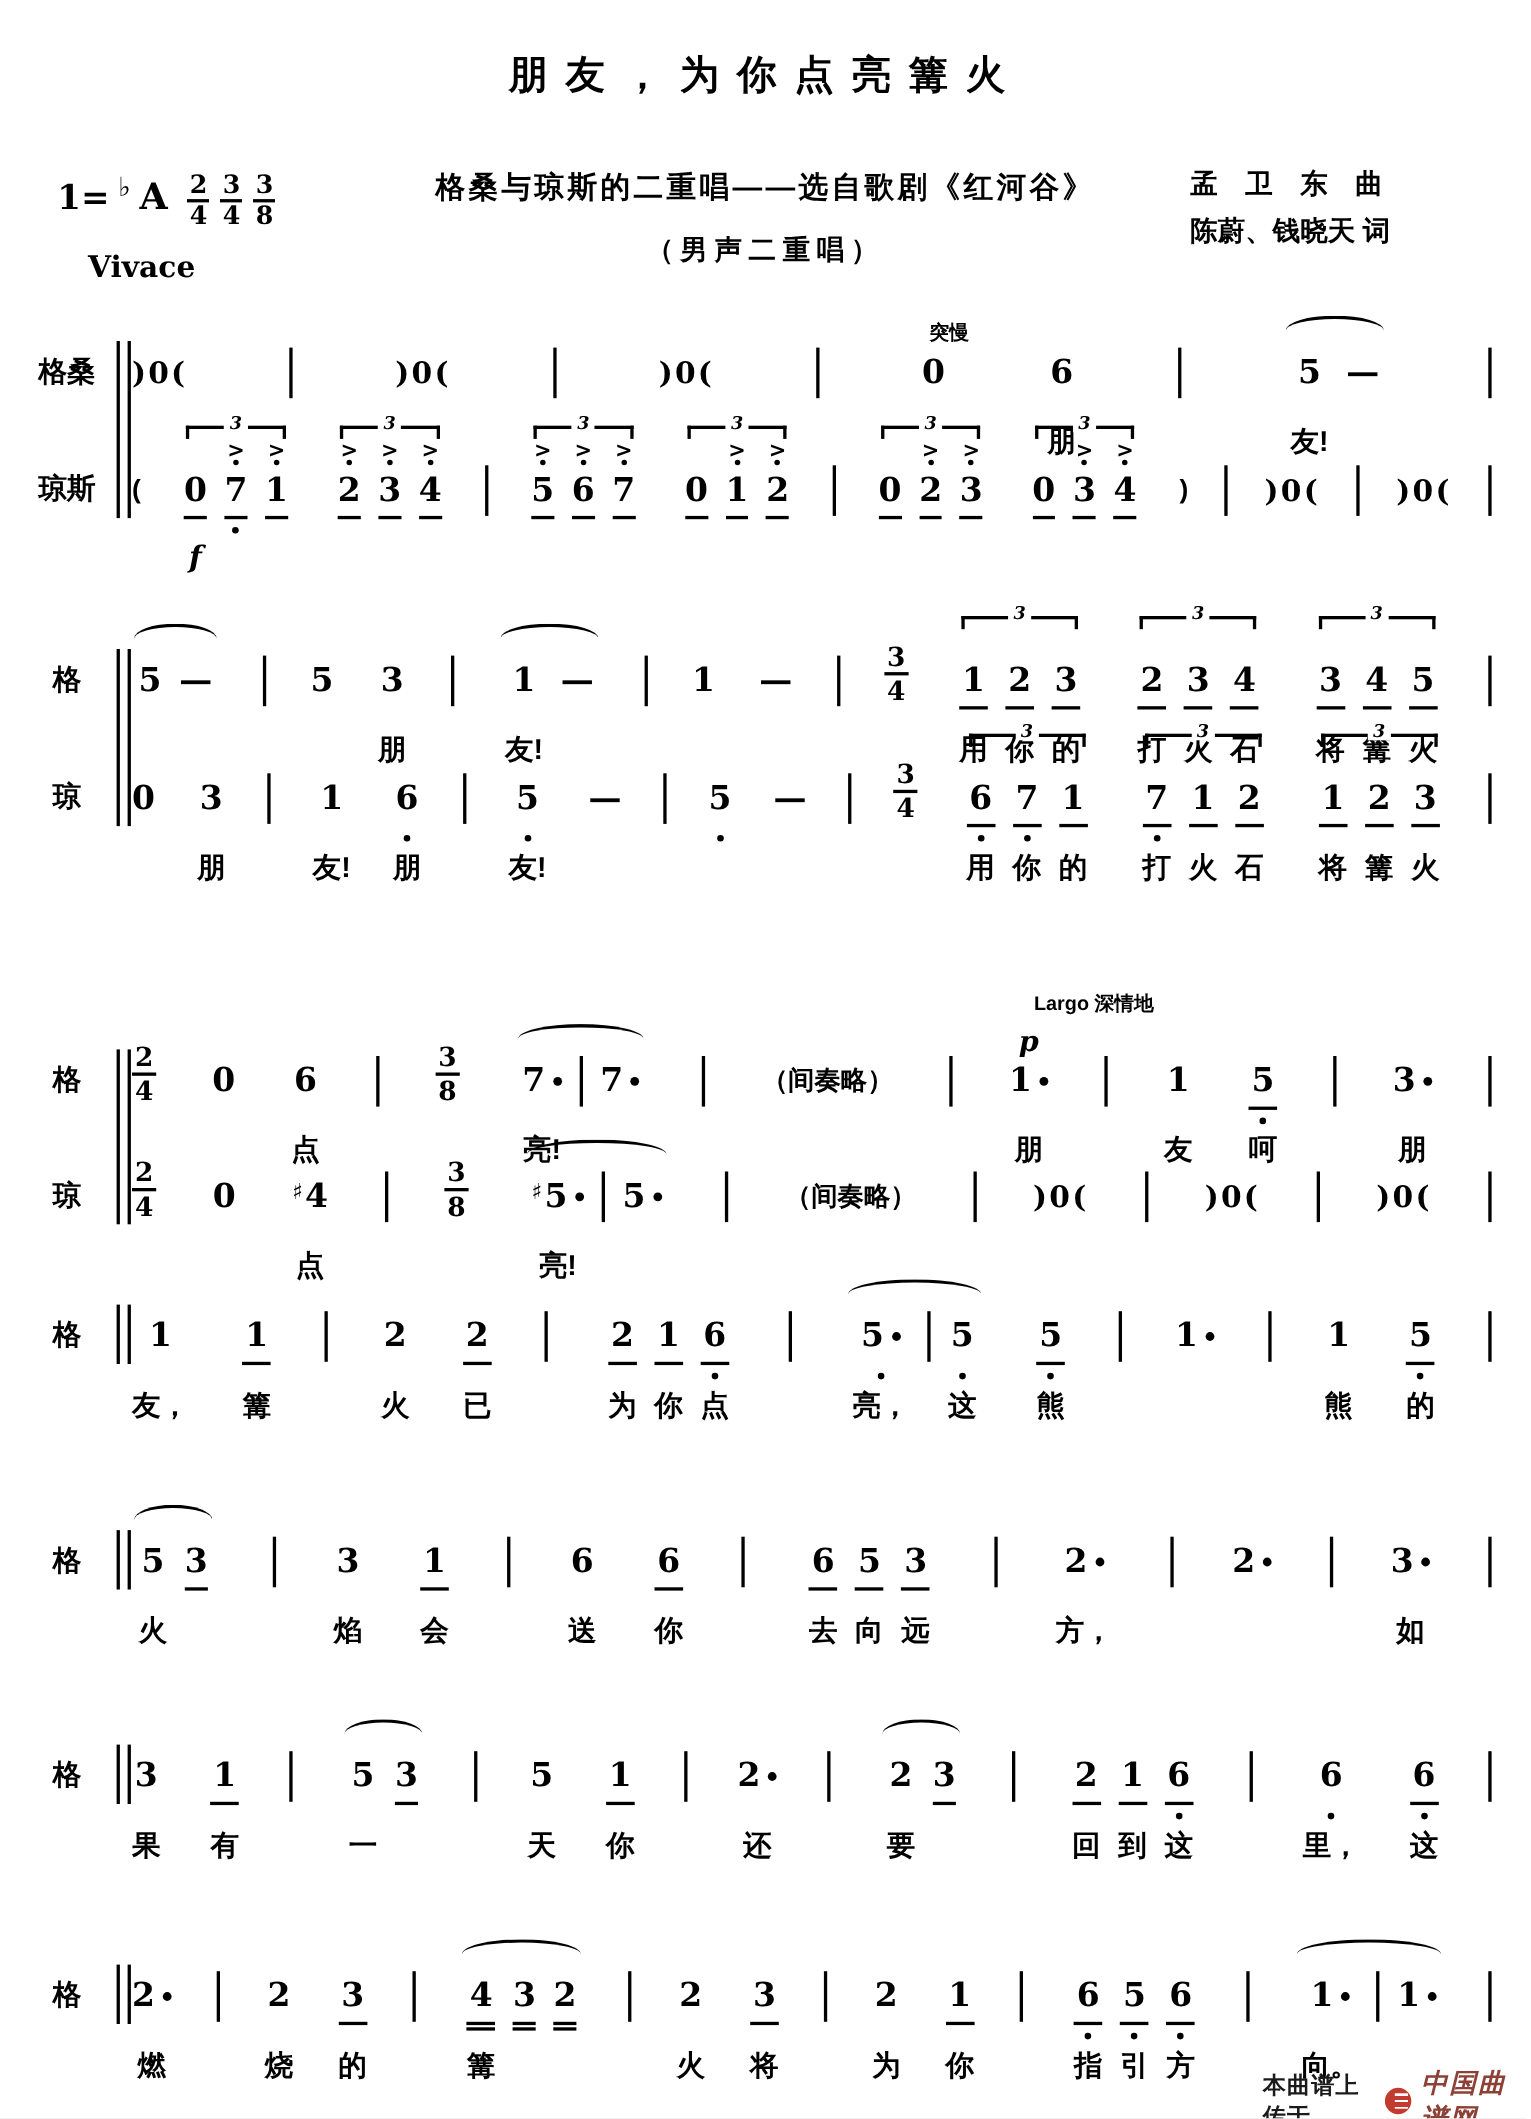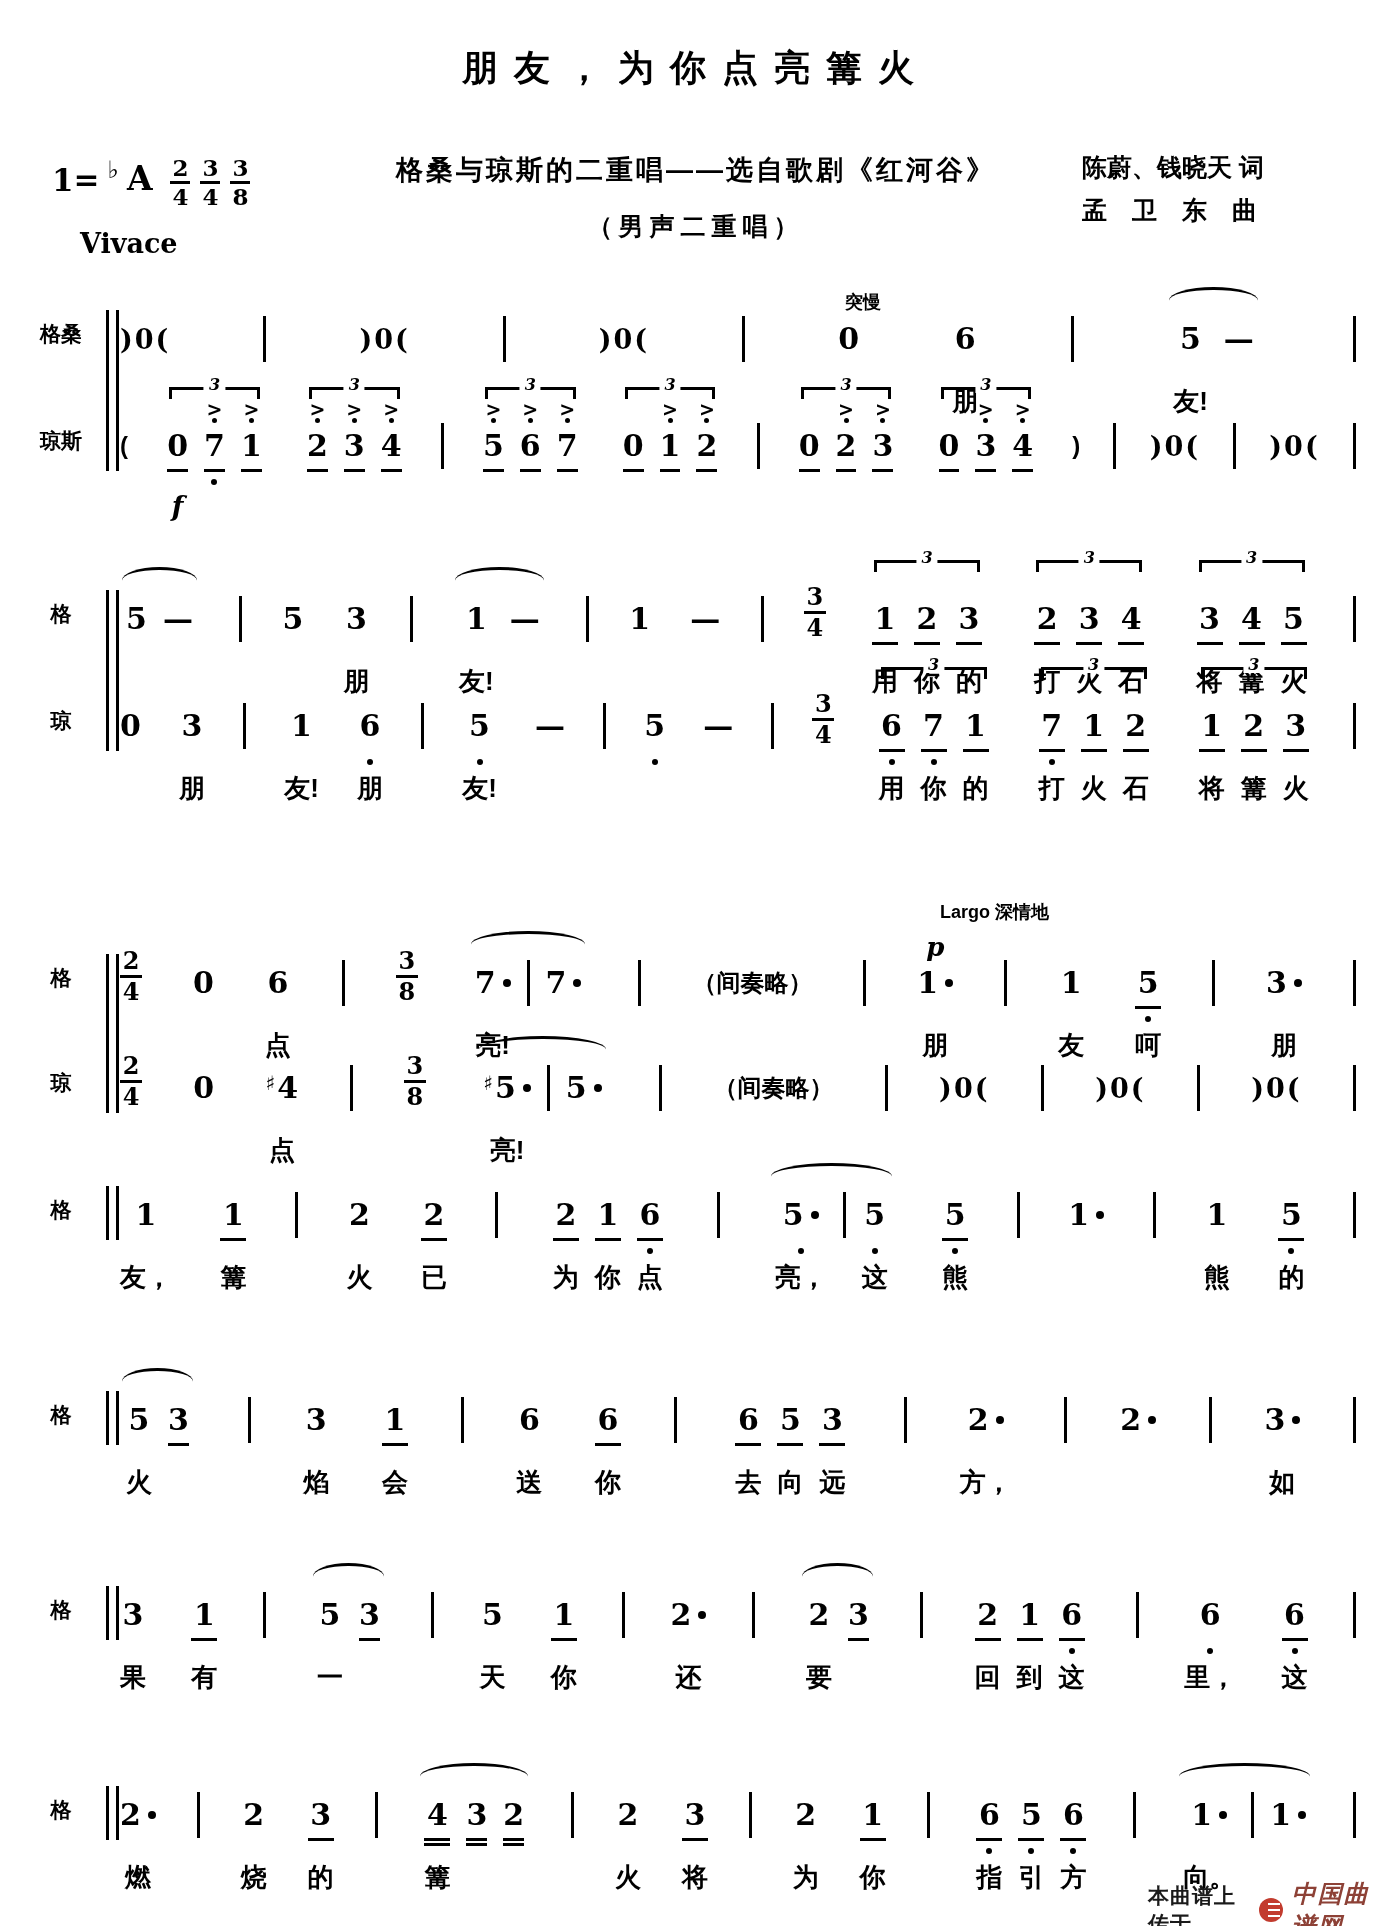--- a/index.html
+++ b/index.html
@@ -23,21 +23,21 @@
   .meters{display:flex;gap:10px;margin-left:10px;margin-top:6px;}
   .fr{display:flex;flex-direction:column;align-items:center;}
   .fr .n,.fr .d{font-size:23px;font-weight:900;line-height:1.05;}
   .fr .l{width:20px;border-top:3px solid #000;margin:1px 0;}
   .tempo{position:absolute;left:80px;top:228px;font-family:"DejaVu Serif",serif;
          font-size:27px;font-weight:900;}
   
   .system{position:absolute;left:0;width:100%;}
   .mark{position:absolute;font-size:18px;font-weight:900;white-space:nowrap;}
   .vlabel{position:absolute;left:20px;width:82px;text-align:center;
-          font-size:21px;font-weight:900;}
+          font-size:26px;font-weight:900;}
   .sysbar{position:absolute;left:106px;width:7px;
           border-left:3px solid #000;border-right:3px solid #000;}
   .vline{position:absolute;left:118px;width:1240px;display:flex;
          justify-content:space-between;align-items:flex-start;}
   
   .tok{display:flex;flex-direction:column;align-items:center;padding:0 2px;}
   .ab{height:34px;display:flex;flex-direction:column;justify-content:flex-end;align-items:center;}
   .nt{height:42px;display:flex;align-items:center;justify-content:center;
       font-family:"DejaVu Serif","Liberation Serif",serif;font-weight:900;font-size:30px;line-height:1;}
   .nt.rest{font-size:27px;letter-spacing:2px;}
@@ -78,22 +78,22 @@
   .fbrand{font-size:24px;font-weight:900;letter-spacing:2px;font-style:italic;}
 </style>
 </head>
 <body>
 
 <div class="page">
   <div class="title">朋友，为你点亮篝火</div>
   <div class="subtitle">格桑与琼斯的二重唱——选自歌剧《红河谷》</div>
   <div class="subsubtitle">（男声二重唱）</div>
   <div class="credits">
+    <div>孟　卫　东　曲</div>
     <div>陈蔚、钱晓天 词</div>
-    <div>孟　卫　东　曲</div>
   </div>
   <div class="keyblock">
     <span class="keyeq">1=</span>
     <span class="keyflat">♭</span>
     <span class="keyletter">A</span>
     <span class="meters" id="meters">
         <span class="fr">
           <span class="n">2</span>
           <span class="l"></span>
           <span class="d">4</span>

